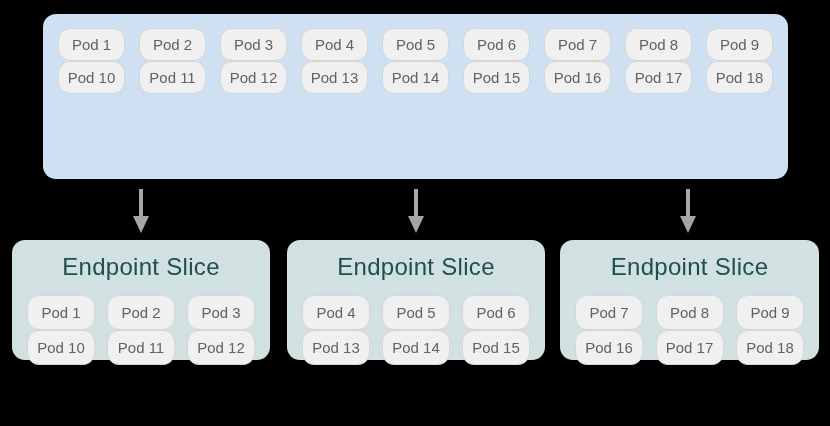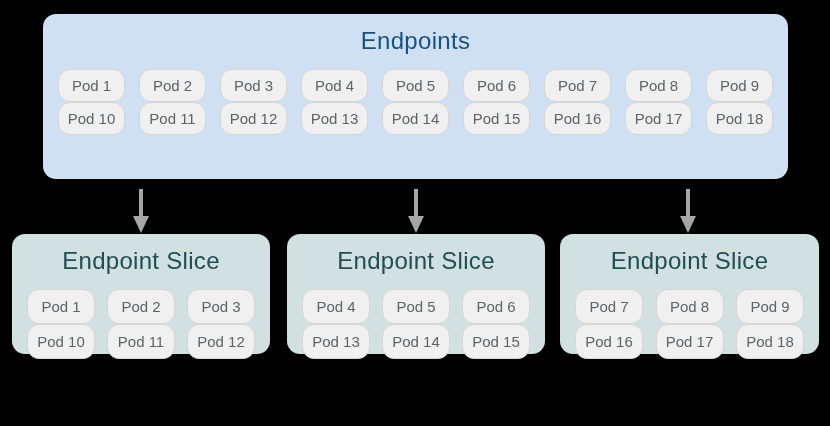--- a/index.html
+++ b/index.html
@@ -31,21 +31,21 @@
   .pod-row{display:flex;justify-content:space-between;padding:0 15px;}
   .row-1{margin-top:14px;}
   .row-2{}
   .pod{
     box-sizing:border-box;width:67px;height:33px;
     display:flex;align-items:center;justify-content:center;
     background:var(--pod-bg);border:1px solid var(--pod-border);border-radius:12px;
     font-size:15px;color:var(--pod-text);white-space:nowrap;
   }
   .slice-box{
-    position:absolute;top:234px;width:258px;height:120px;
+    position:absolute;top:240px;width:258px;height:120px;
     border-radius:13px;background:var(--slice-box-bg);
   }
   .slice-box .box-title{color:var(--slice-title);}
   .slice-box .pod{width:68px;height:35px;}
   #slice-0{left:12px;}
   #slice-1{left:287px;}
   #slice-2{left:560px;width:259px;}
   .arrow{
     position:absolute;top:189px;width:16px;
     display:flex;flex-direction:column;align-items:center;
@@ -59,21 +59,20 @@
     border-left:8px solid transparent;border-right:8px solid transparent;
     border-top:17px solid var(--arrow);
   }
 </style>
 </head>
 <body>
 
 <div class="canvas">
 
   <div class="endpoints-box">
-    <div class="box-title">Endpoints</div>
     <div class="pod-row row-1">
       <div class="pod">Pod 1</div>
       <div class="pod">Pod 2</div>
       <div class="pod">Pod 3</div>
       <div class="pod">Pod 4</div>
       <div class="pod">Pod 5</div>
       <div class="pod">Pod 6</div>
       <div class="pod">Pod 7</div>
       <div class="pod">Pod 8</div>
       <div class="pod">Pod 9</div>

